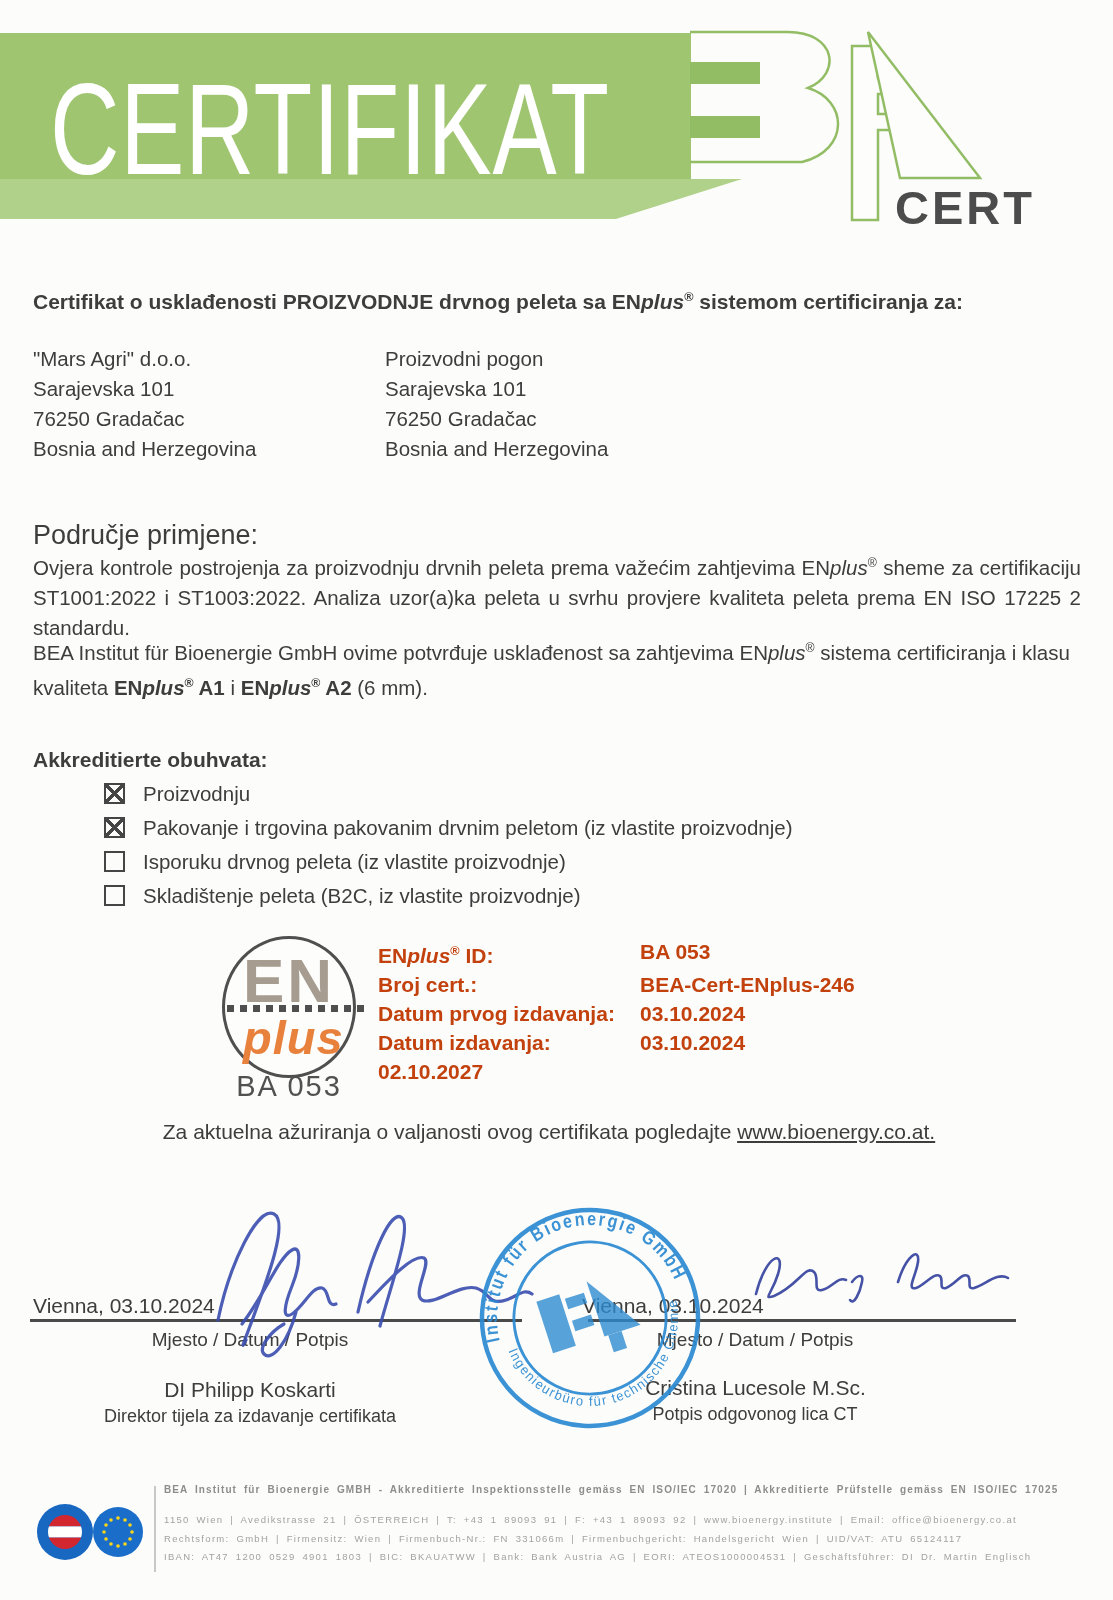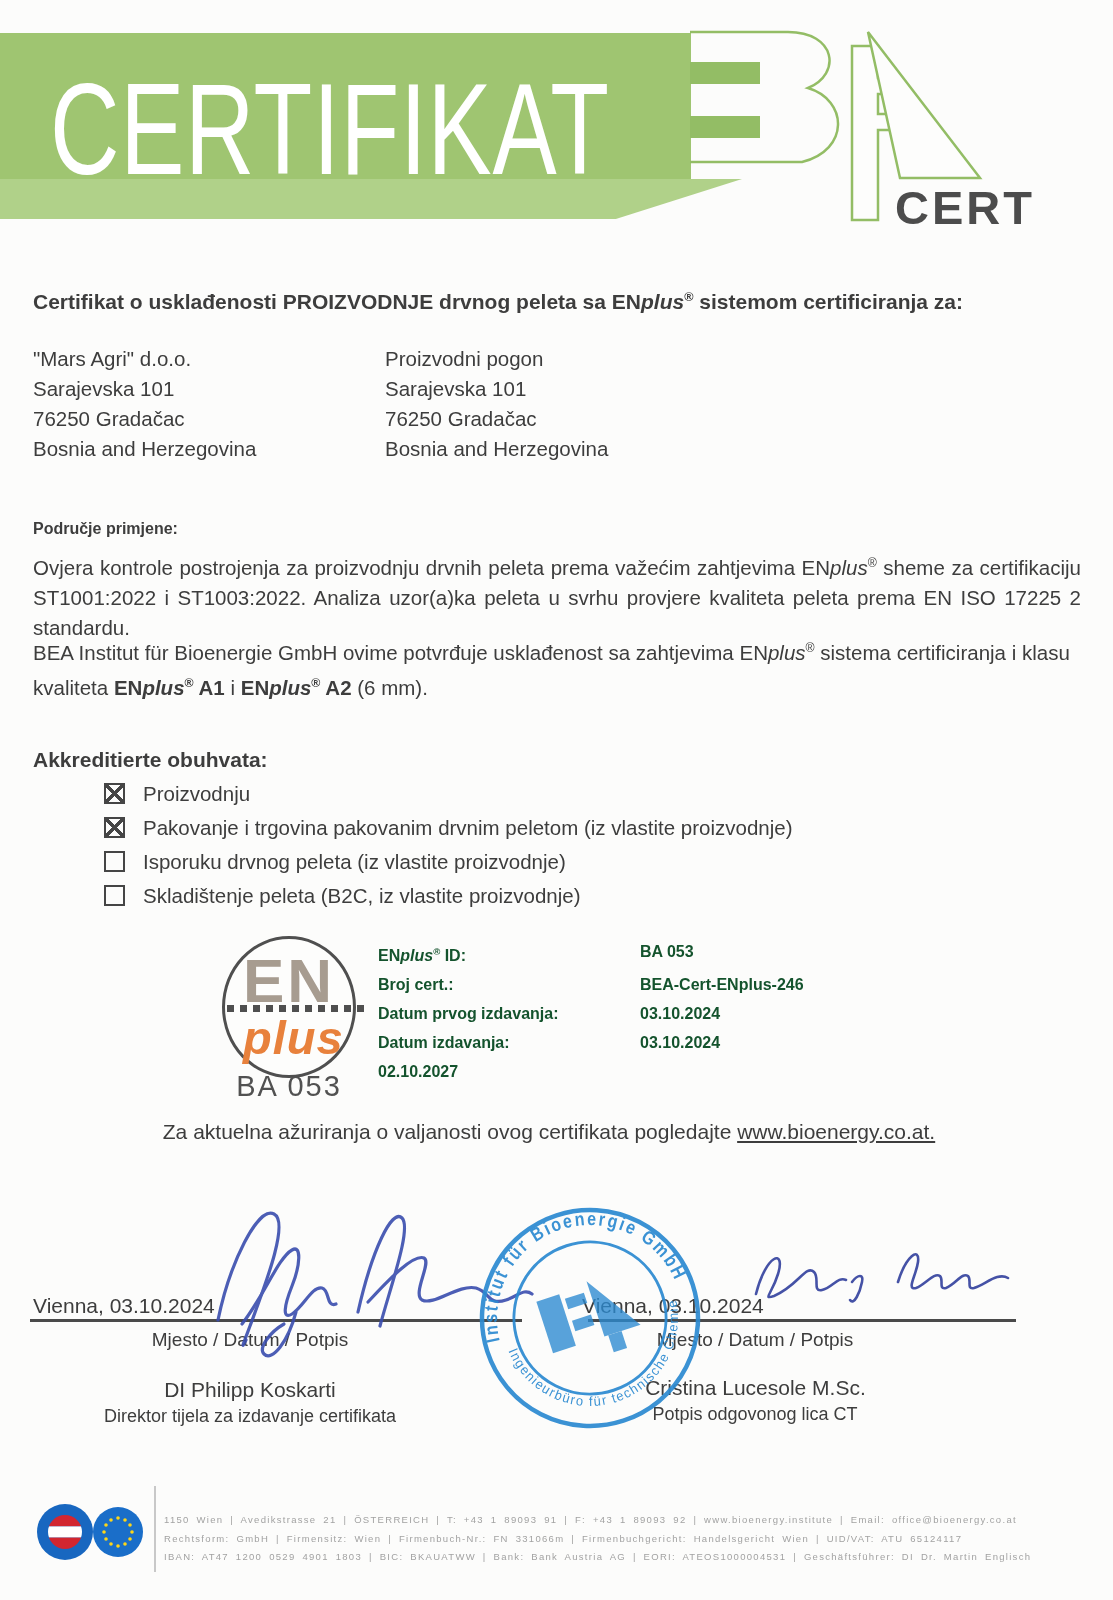--- a/index.html
+++ b/index.html
@@ -13,41 +13,41 @@
   .banner-light{position:absolute;left:0;top:179px;width:742px;height:40px;background:#b0d189;
     clip-path:polygon(0 0,100% 0,83% 100%,0 100%);}
   .cert-title{position:absolute;left:50px;top:64px;font-size:130px;line-height:1;font-weight:400;
     color:#ffffff;letter-spacing:1px;transform:scaleX(.74);transform-origin:left top;white-space:nowrap;}
   .bea-logo{position:absolute;left:640px;top:18px;}
   
   .abs{position:absolute;}
   .intro-title{left:33px;top:290px;width:1050px;font-weight:bold;font-size:21px;}
   .addr{top:344px;font-size:20.5px;line-height:30px;}
   .addr.company{left:33px;} .addr.plant{left:385px;}
-  .scope-heading{left:33px;top:520px;font-weight:bold;font-size:16px;}
+  .scope-heading{left:33px;top:520px;font-weight:normal;font-size:27px;}
   .scope-p1{left:33px;top:548px;width:1048px;font-size:20.5px;line-height:30px;text-align:justify;}
   .scope-p2{left:33px;top:633px;width:1048px;font-size:20.5px;line-height:30px;}
   .cert-heading{left:33px;top:748px;font-weight:bold;font-size:21px;}
   .checklist{left:104px;top:781px;}
   .check-row{display:flex;align-items:flex-start;margin-bottom:8px;font-size:20.5px;line-height:26px;}
   .checkbox{flex:0 0 auto;width:17px;height:17px;border:2.5px solid #454545;margin:2px 18px 0 0;}
   .checkbox.checked{background:
      linear-gradient(45deg,transparent 44%,#454545 44% 56%,transparent 56%),
      linear-gradient(-45deg,transparent 44%,#454545 44% 56%,transparent 56%);}
   
   .badge-circle{left:222px;top:936px;width:128px;height:136px;border:3.5px solid #4f4f4f;border-radius:50%;
     text-align:center;background:#fdfdfc;}
   .badge-en{font-size:62px;font-weight:bold;color:#a79c90;line-height:1;margin-top:11px;letter-spacing:3px;}
   .badge-dots{left:227px;top:1005px;width:140px;height:7px;
     background:repeating-linear-gradient(90deg,#4f4f4f 0 7px,transparent 7px 13px);}
   .badge-plus{left:243px;top:1010px;width:90px;text-align:center;font-size:47px;font-weight:bold;
     font-style:italic;color:#e8813c;letter-spacing:1px;}
   .badge-id{left:206px;top:1070px;width:166px;text-align:center;font-size:29px;color:#515151;letter-spacing:2px;}
   
-  .details{left:378px;top:937px;font-size:16px;font-weight:bold;color:#14532d;}
+  .details{left:378px;top:937px;font-size:21px;font-weight:bold;color:#c2410c;}
   .details .drow{display:grid;grid-template-columns:262px auto;line-height:29px;}
   .validity{left:0;top:1120px;width:1098px;text-align:center;font-size:21px;}
   
   .sig-date{top:1294px;font-size:21px;}
   .sig-line{top:1319px;height:2.5px;background:#4a4a4a;}
   .sig-caption{top:1329px;text-align:center;font-size:19px;}
   .sig-name{font-size:21px;text-align:center;}
   .sig-role{font-size:18px;text-align:center;}
   .ink{position:absolute;}
   .stamp{position:absolute;left:468px;top:1194px;opacity:.92;}
@@ -232,19 +232,20 @@
           <circle cx="31" cy="33" r="17"></circle>
         </clipPath>
       <g clip-path="url(#flagClip)">
         <rect x="14" y="16" width="34" height="11.4" fill="#d22630"></rect>
         <rect x="14" y="27.4" width="34" height="11.2" fill="#ffffff"></rect>
         <rect x="14" y="38.6" width="34" height="11.4" fill="#d22630"></rect>
       </g>
     </g>
   </svg>
   <div class="abs footer-divider"></div>
+  <div class="abs footer-bold">BEA Institut für Bioenergie GMBH - Akkreditierte Inspektionsstelle gemäss EN ISO/IEC 17020 | Akkreditierte Prüfstelle gemäss EN ISO/IEC 17025</div>
   <div class="abs footer-lines">
     <div>1150 Wien | Avedikstrasse 21 | ÖSTERREICH | T: +43 1 89093 91 | F: +43 1 89093 92 | www.bioenergy.institute | Email: office@bioenergy.co.at</div>
     <div>Rechtsform: GmbH | Firmensitz: Wien | Firmenbuch-Nr.: FN 331066m | Firmenbuchgericht: Handelsgericht Wien | UID/VAT: ATU 65124117</div>
     <div>IBAN: AT47 1200 0529 4901 1803 | BIC: BKAUATWW | Bank: Bank Austria AG | EORI: ATEOS1000004531 | Geschäftsführer: DI Dr. Martin Englisch</div>
   </div>
 
 </div>
 
 </body></html>

